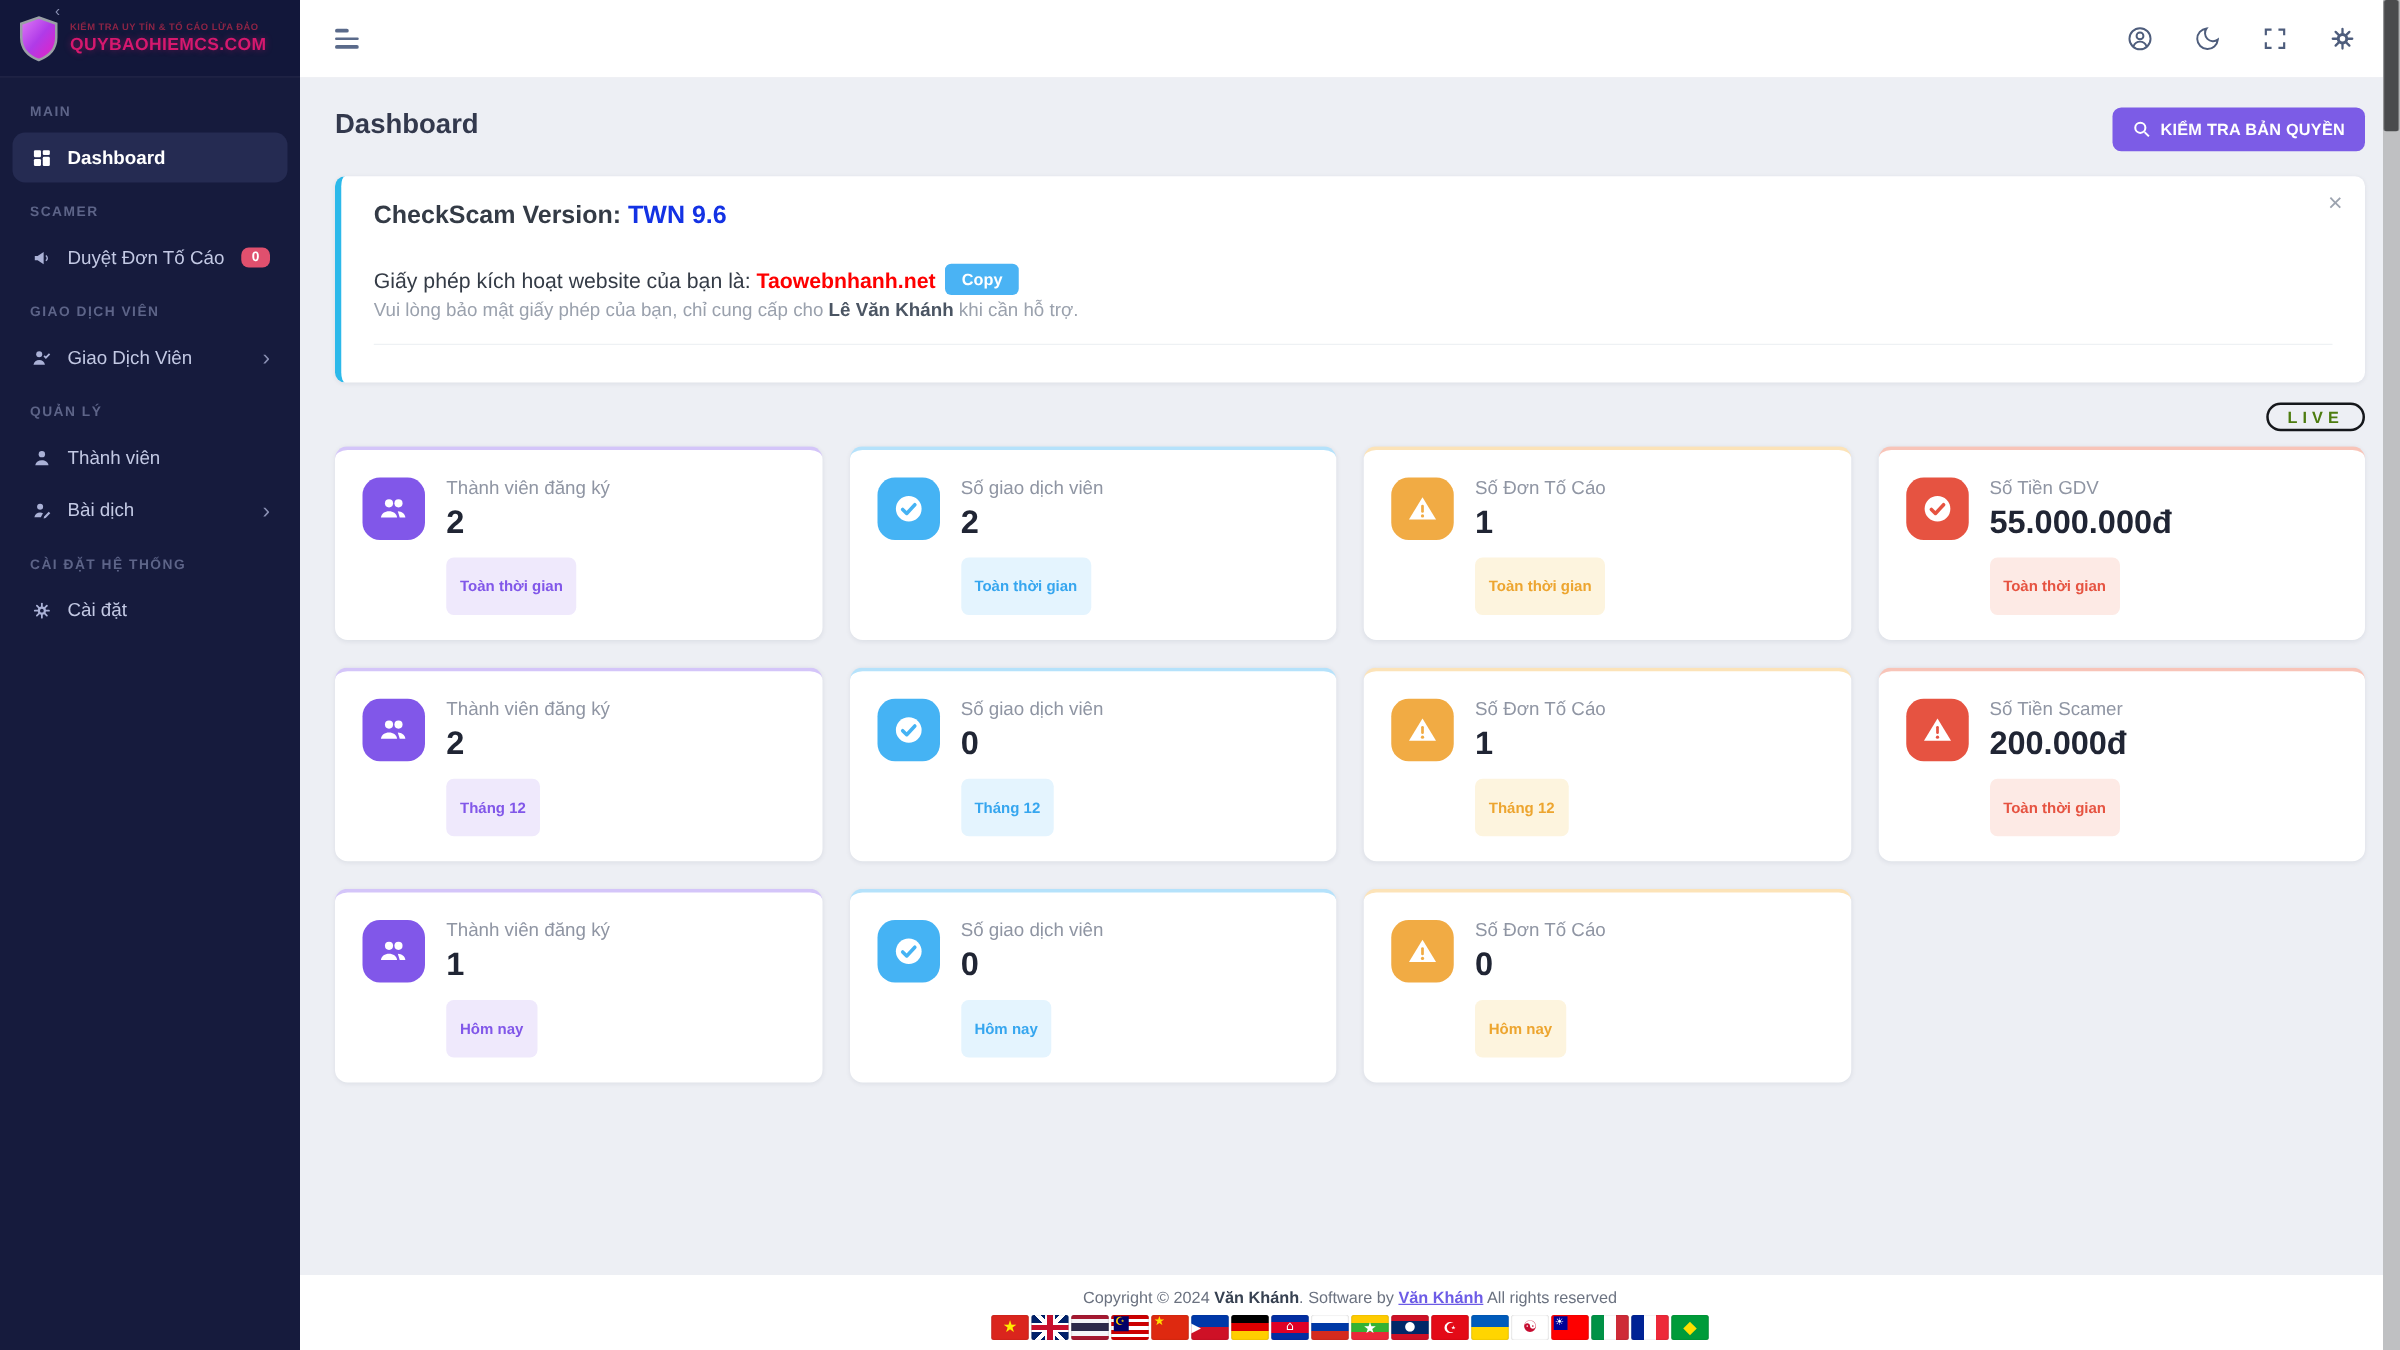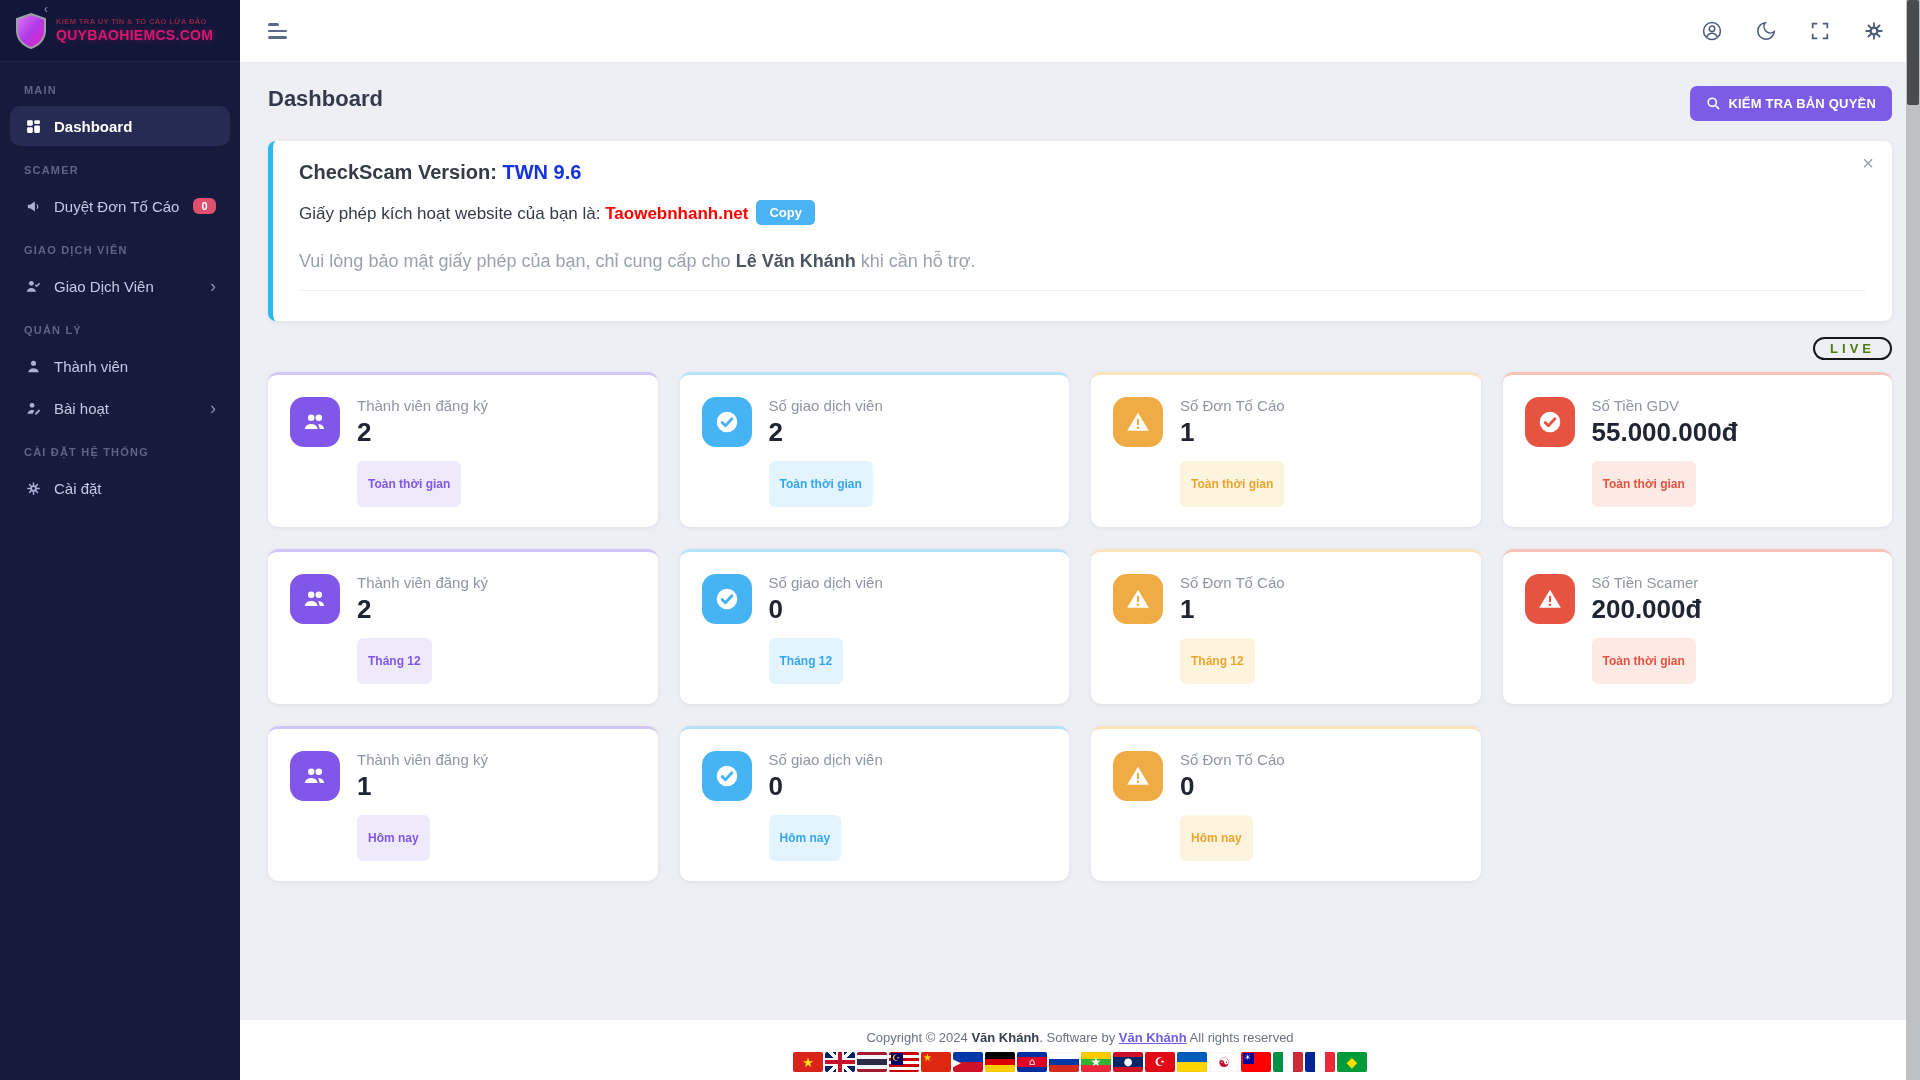--- a/index.html
+++ b/index.html
@@ -36,25 +36,25 @@
   .content { flex:1; position:relative; background:#edeff4; }
   .page-head { display:flex; justify-content:space-between; align-items:flex-start; padding:24px 28px 0; }
   .page-title { font-size:22px; font-weight:700; color:#33394d; }
   .license-btn { display:inline-flex; align-items:center; gap:7px; background:#7c5ce6; color:#fff; border:none; border-radius:7px; padding:10px 16px; font-size:13px; font-weight:700; letter-spacing:.2px; cursor:pointer; font-family:inherit; }
   .license-btn svg { width:15px; height:15px; }
 
   .alert-card { margin:20px 28px 0; background:#fff; border-radius:8px; border-left:5px solid #2cb9ea; box-shadow:0 1px 4px rgba(20,25,60,.07); padding:20px 26px 0; position:relative; }
   .alert-title { font-size:20px; font-weight:700; color:#343b46; }
   .alert-version { color:#1332e4; }
   .alert-close { position:absolute; top:12px; right:18px; font-size:20px; color:#9ca3af; cursor:pointer; line-height:1; }
-  .alert-license { margin-top:16px; font-size:17px; color:#343b46; font-weight:700; }
+  .alert-license { margin-top:27px; font-size:17px; color:#343b46; font-weight:700; }
   .alert-license .lic-prefix { font-weight:400; }
   .lic-domain { color:#fe0000; }
   .copy-btn { display:inline-block; background:#4ab3f4; color:#fff; border:none; border-radius:5px; padding:5px 13px; font-size:13px; font-weight:700; margin-left:8px; cursor:pointer; font-family:inherit; vertical-align:2px; }
-  .alert-note { margin-top:26px; font-size:18px; color:#9aa1ad; }
+  .alert-note { margin-top:4px; font-size:15px; color:#9aa1ad; }
   .alert-note b { color:#4b5563; }
   .alert-divider { border:none; border-top:1px solid #eef1f4; margin-top:18px; }
   .alert-bottom-space { height:30px; }
 
   .live-row { display:flex; justify-content:flex-end; padding:16px 28px 0; }
   .live-badge { border:2.5px solid #15171b; border-radius:14px; padding:2px 15px; font-size:13px; font-weight:800; letter-spacing:4px; color:#4d7c0f; }
 
   .cards-grid { display:grid; grid-template-columns:repeat(4,1fr); gap:22px; padding:12px 28px 0; }
   .card { background:#fff; border-radius:10px; border-top:3px solid #ddd; box-shadow:0 1px 4px rgba(20,25,60,.07); padding:22px 22px 20px; display:flex; gap:17px; min-height:128px; align-items:flex-start; }
   .card-icon { width:50px; height:50px; min-width:50px; border-radius:14px; display:grid; place-items:center; }
@@ -155,21 +155,21 @@
 
     </div>
       <div class="side-item">
       <span class="side-ic">
           <svg viewBox="0 0 24 24" fill="currentColor">
             <circle cx="10" cy="7.5" r="3.4"></circle>
             <path d="M3.5 19.5c.6-3.4 3.2-5.3 6.5-5.3 1.2 0 2.3.2 3.2.7l-2.4 4.6H3.5z"></path>
             <path d="M14.5 18.5l5.2-5.2 1.8 1.8-5.2 5.2-2.3.5.5-2.3z"></path>
           </svg>
         </span>
-      <span>Bài hoạt</span>
+      <span>Bài dịch</span>
 
       <span class="side-chev">›</span>
     </div>
       <div class="side-section">CÀI ĐẶT HỆ THỐNG</div>
       <div class="side-item">
       <span class="side-ic">
           <svg viewBox="0 0 24 24" fill="currentColor">
             <g>
               <rect x="11" y="3" width="2" height="18" rx="1"></rect>
               <rect x="11" y="3" width="2" height="18" rx="1" transform="rotate(45 12 12)"></rect>

